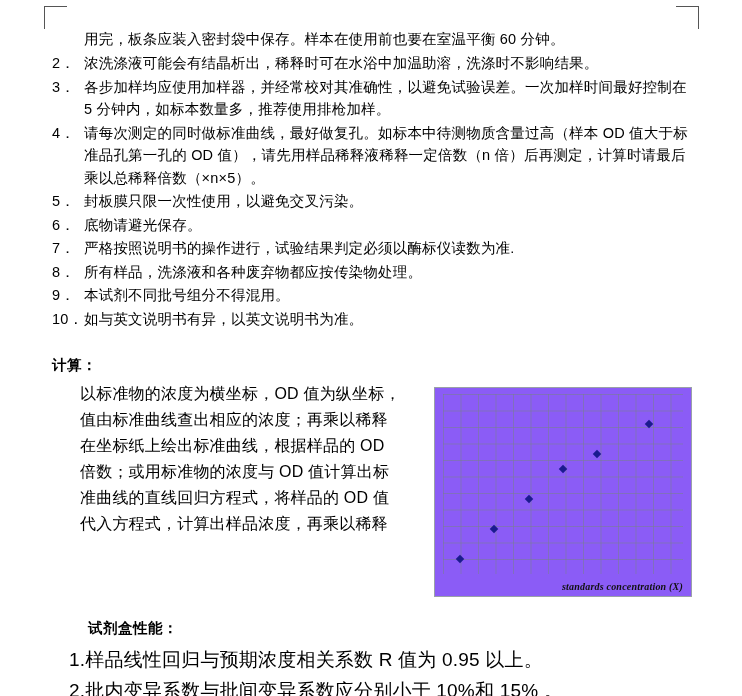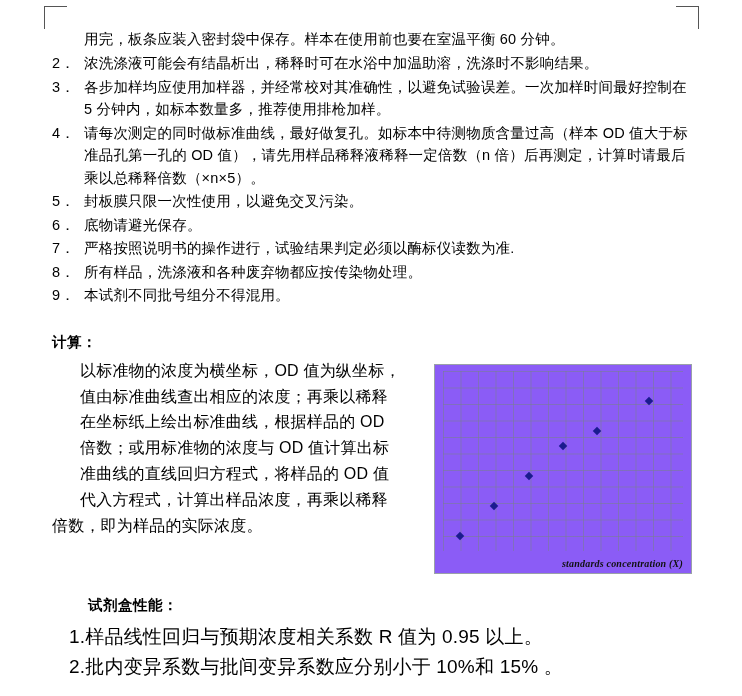--- a/index.html
+++ b/index.html
@@ -194,33 +194,36 @@
         <span class="txt">严格按照说明书的操作进行，试验结果判定必须以酶标仪读数为准.</span>
       </li>
       <li>
         <span class="num">8．</span>
         <span class="txt">所有样品，洗涤液和各种废弃物都应按传染物处理。</span>
       </li>
       <li>
         <span class="num">9．</span>
         <span class="txt">本试剂不同批号组分不得混用。</span>
       </li>
+      <li>
+        <span class="num">10．</span>
+        <span class="txt">如与英文说明书有异，以英文说明书为准。</span>
+      </li>
     </ol>
 
     <div class="section-heading">计算：</div>
 
     <div class="calc-wrap">
       <div class="calc-text">
         <span class="ind">以标准物的浓度为横坐标，OD 值为纵坐标，</span>
         <span class="ind">值由标准曲线查出相应的浓度；再乘以稀释</span>
         <span class="ind">在坐标纸上绘出标准曲线，根据样品的 OD</span>
         <span class="ind">倍数；或用标准物的浓度与 OD 值计算出标</span>
         <span class="ind">准曲线的直线回归方程式，将样品的 OD 值</span>
         <span class="ind">代入方程式，计算出样品浓度，再乘以稀释</span>
-        <span class="noind">倍数，即为样品的实际浓度。</span>
       </div>
 
       <div class="chart-box">
         <div class="chart-inner">
           <div class="chart-grid"></div>
           <div class="chart-points">
               <div class="chart-point" style="left: 17.1429px; top: 165px; background: rgb(27, 27, 143);"></div>
               <div class="chart-point" style="left: 51.4286px; top: 135px; background: rgb(27, 27, 143);"></div>
               <div class="chart-point" style="left: 85.7143px; top: 105px; background: rgb(27, 27, 143);"></div>
               <div class="chart-point" style="left: 120px; top: 75px; background: rgb(27, 27, 143);"></div>

